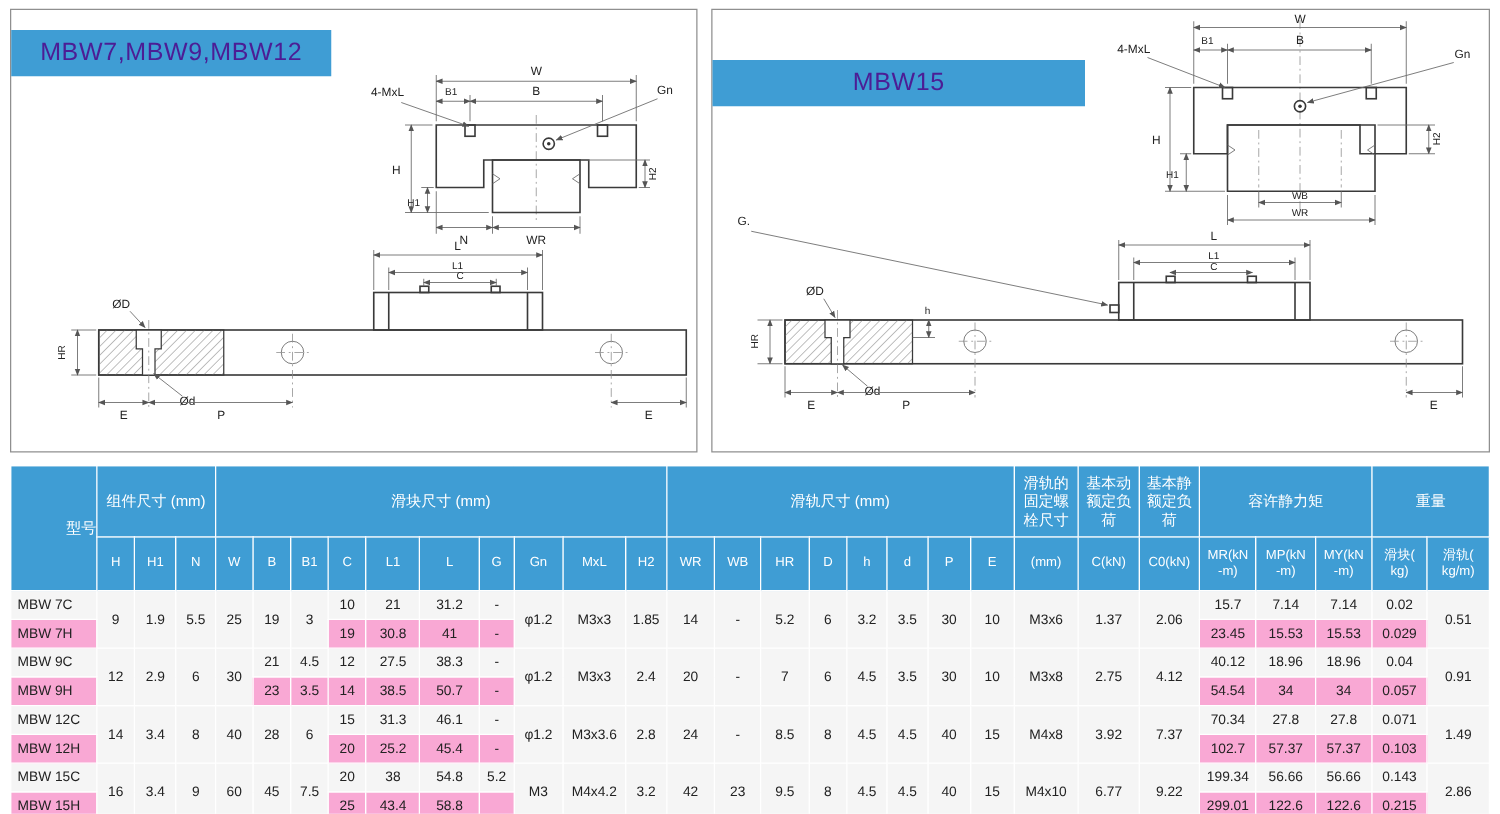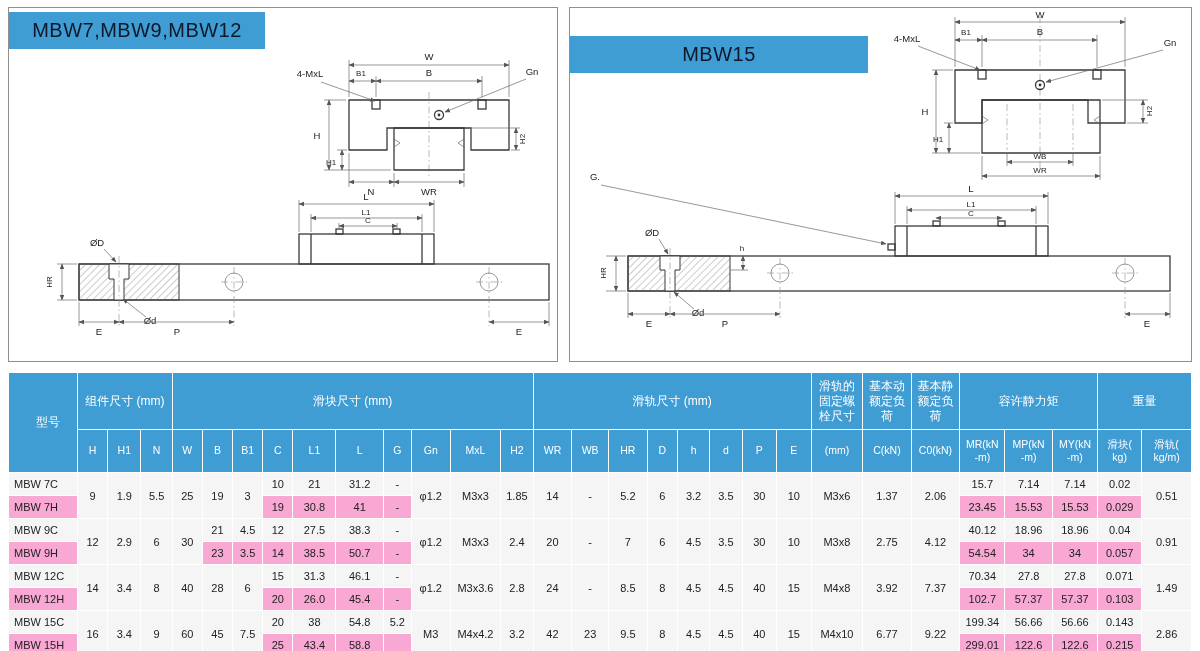--- a/index.html
+++ b/index.html
@@ -3,40 +3,40 @@
 <meta charset="utf-8">
 <style>
   html,body{margin:0;padding:0;background:#fff;}
   body{width:1200px;height:651px;font-family:"Liberation Sans",sans-serif;overflow:hidden;}
   .page{padding:7px 8px 0 8px;}
   .panels{display:flex;gap:11px;}
   .panel{position:relative;border:1px solid #8f8f8f;background:#fff;height:353px;box-sizing:content-box;}
   .panel-left{width:548px;}
   .panel-right{width:621px;}
   .draw{position:absolute;left:0;top:0;width:100%;height:100%;}
-  .panel-title{position:absolute;top:4px;left:0;height:37px;background:#3f9dd4;color:#0f172a;
+  .panel-title{position:absolute;top:16px;left:0;height:37px;background:#3f9dd4;color:#4c1d95;
     display:flex;align-items:center;justify-content:center;font-size:20px;letter-spacing:.5px;z-index:2;}
   .panel-left .panel-title{width:256px;}
   .panel-right .panel-title{width:298px;margin-top:24px;}
 
   
   .oln{fill:none;stroke:#3a3a3a;stroke-width:1.3;}
   .thin{fill:none;stroke:#6a6a6a;stroke-width:.7;}
   .dim{fill:none;stroke:#6a6a6a;stroke-width:.7;}
   .cl{fill:none;stroke:#8a8a8a;stroke-width:.6;stroke-dasharray:7 3 1.5 3;}
   .dtx{font-family:"Liberation Sans",sans-serif;font-size:9.5px;fill:#222;text-anchor:middle;}
   .sm{font-size:8px;}
 
   
   table.spec{width:1184px;margin-top:10px;border-collapse:collapse;table-layout:fixed;font-size:11px;color:#222;}
   .spec th{background:#3f9dd4;color:#fff;font-weight:normal;border:1px solid #fff;
     white-space:pre-line;padding:0;line-height:1.25;text-align:center;vertical-align:middle;}
   .spec tr.h1r th{height:56px;font-size:12px;margin-top:31px;}
   .spec tr.h2r th{height:42px;font-size:10.5px;}
-  .spec th.model-h{font-size:14px;text-align:center;padding-left:10px;}
+  .spec th.model-h{font-size:14px;text-align:right;padding-left:10px;}
   .spec td{border:1px solid #fff;text-align:center;height:22px;padding:0;vertical-align:middle;}
   .spec tr.rA td{background:#f5f5f5;}
   .spec tr.rB td{background:#f9a8d4;}
   .spec td.mg{background:#ececec;}
   .spec td.model{text-align:left;padding-left:5px;}
 </style>
 </head>
 <body>
 
 <div class="page">
@@ -486,21 +486,21 @@
       <td class="mg" rowspan="2">7.37</td>
       <td>70.34</td>
       <td>27.8</td>
       <td>27.8</td>
       <td>0.071</td>
       <td class="mg" rowspan="2">1.49</td>
     </tr>
     <tr class="rB">
       <td class="model">MBW 12H</td>
       <td>20</td>
-      <td>26.0</td>
+      <td>25.2</td>
       <td>45.4</td>
       <td>-</td>
       <td>102.7</td>
       <td>57.37</td>
       <td>57.37</td>
       <td>0.103</td>
     </tr>
 
     <tr class="rA">
       <td class="model">MBW 15C</td>

